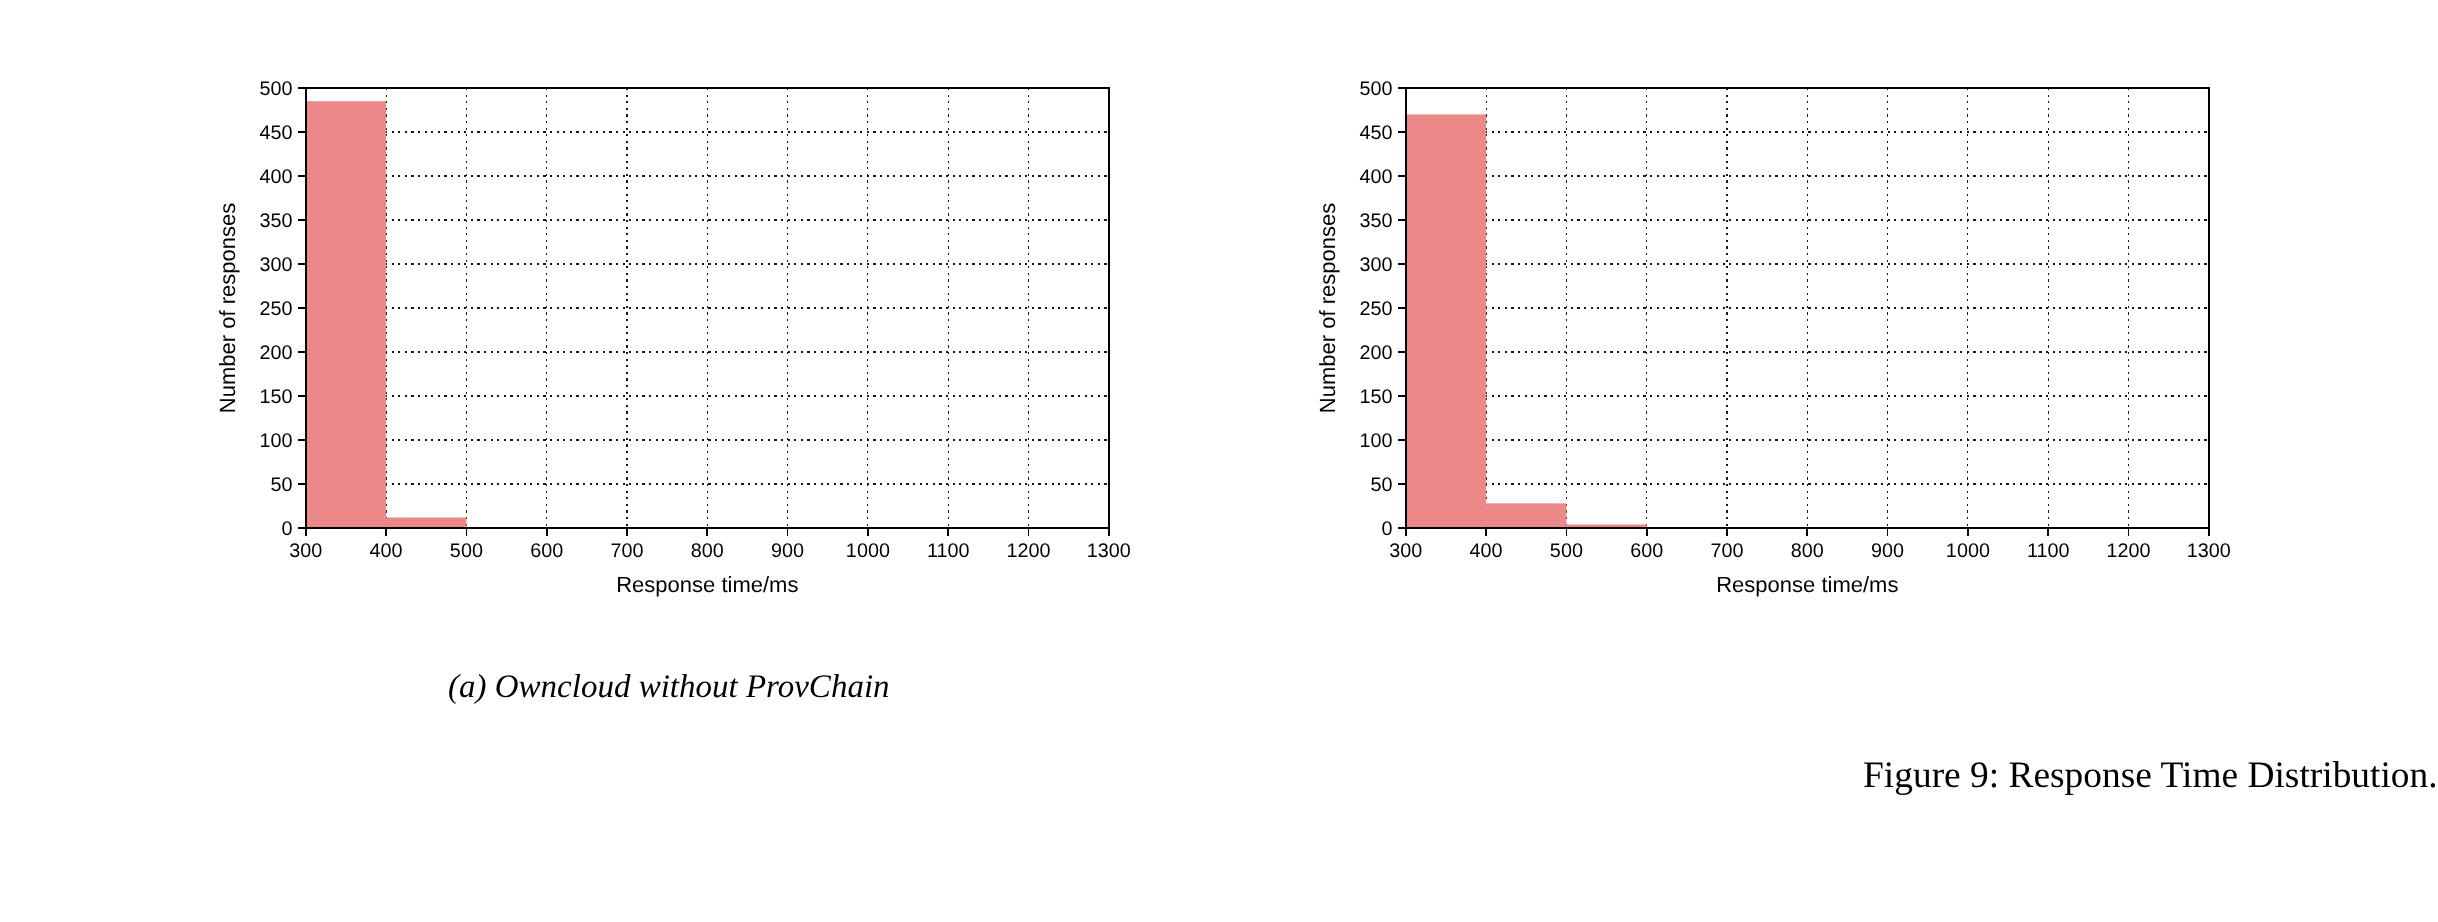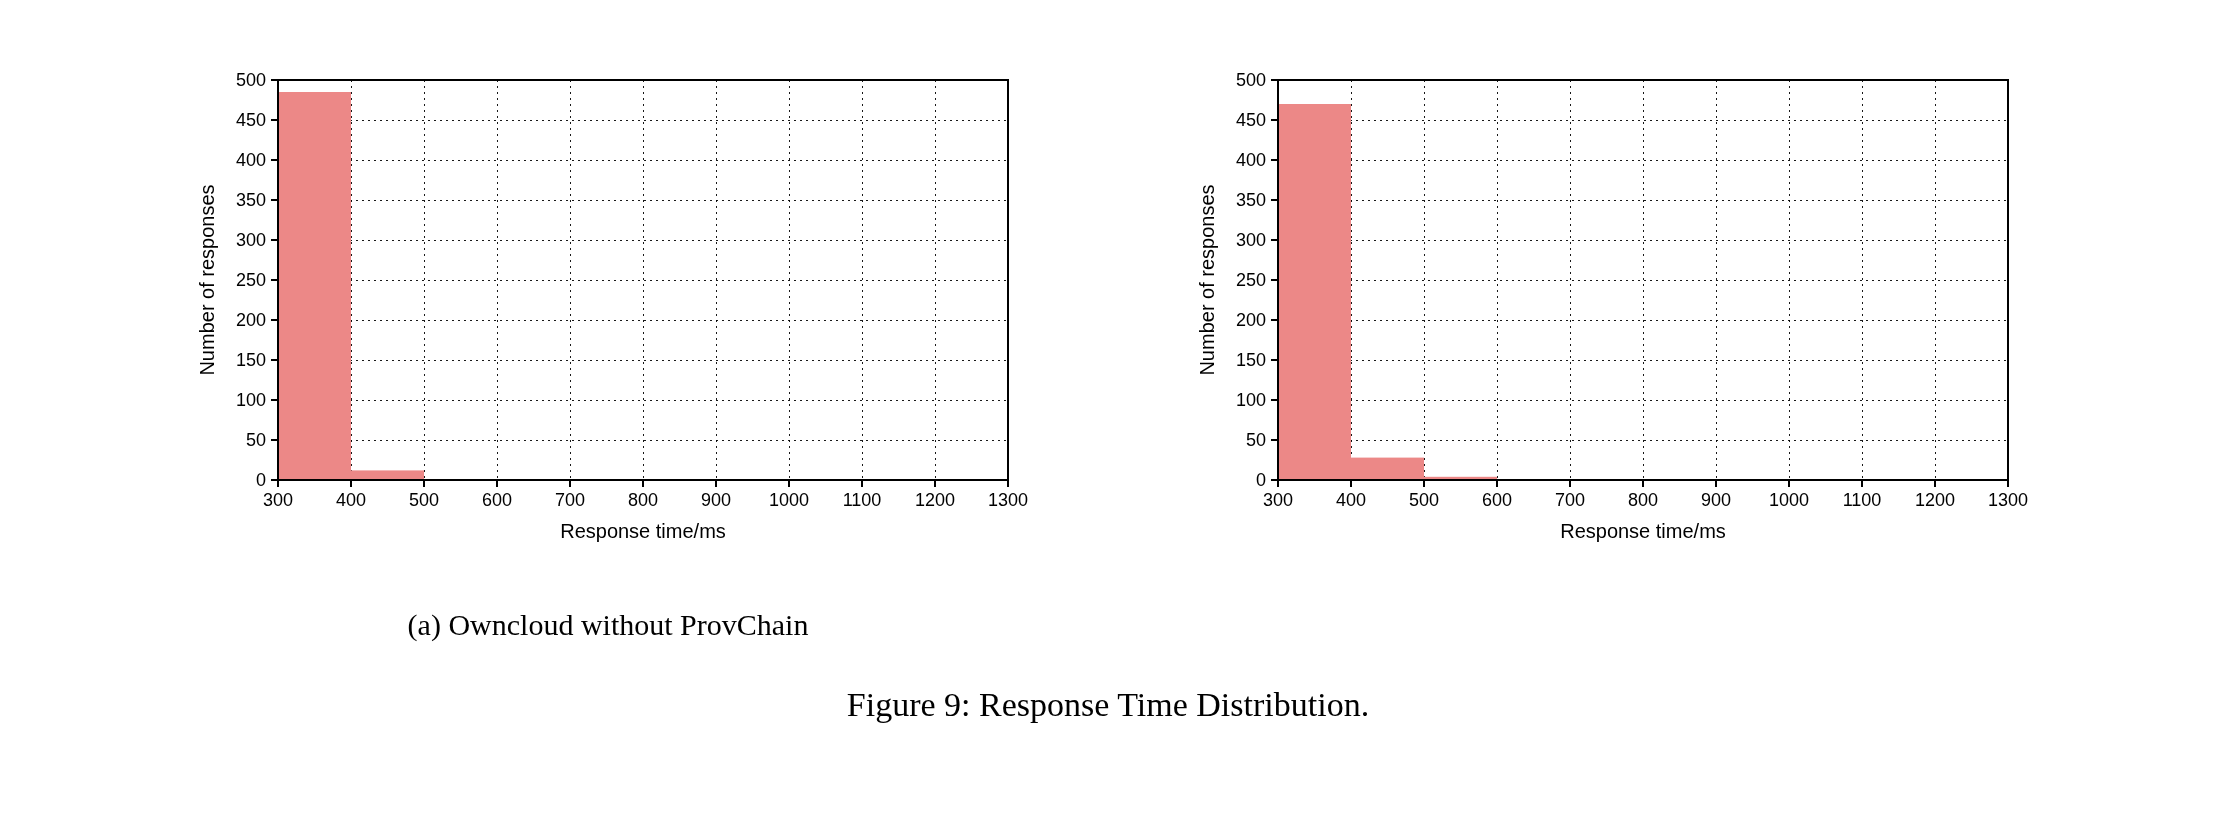--- a/index.html
+++ b/index.html
@@ -27,24 +27,25 @@
     flex-direction: column;
     align-items: center;
   }
   .chart-svg {
     display: block;
   }
   .subcaption {
     font-size: 30px;
     margin-top: 48px;
     color: #000;
+    font-style: italic;
   }
   .maincaption {
     font-size: 34px;
-    text-align: center;
+    text-align: right;
     margin-top: 44px;
     color: #000;
   }
   
   .axis-line   { stroke: #000; stroke-width: 1.5; shape-rendering: crispEdges; }
   .grid-line   { stroke: #000; stroke-width: 1; stroke-dasharray: 2 4; shape-rendering: crispEdges; opacity: 0.9; }
   .tick-label  { font-family: Arial, Helvetica, sans-serif; font-size: 18px; fill: #000; }
   .axis-label  { font-family: Arial, Helvetica, sans-serif; font-size: 20px; fill: #000; }
   .bar-rect    { fill: #ec8887; stroke: none; }
 </style>

